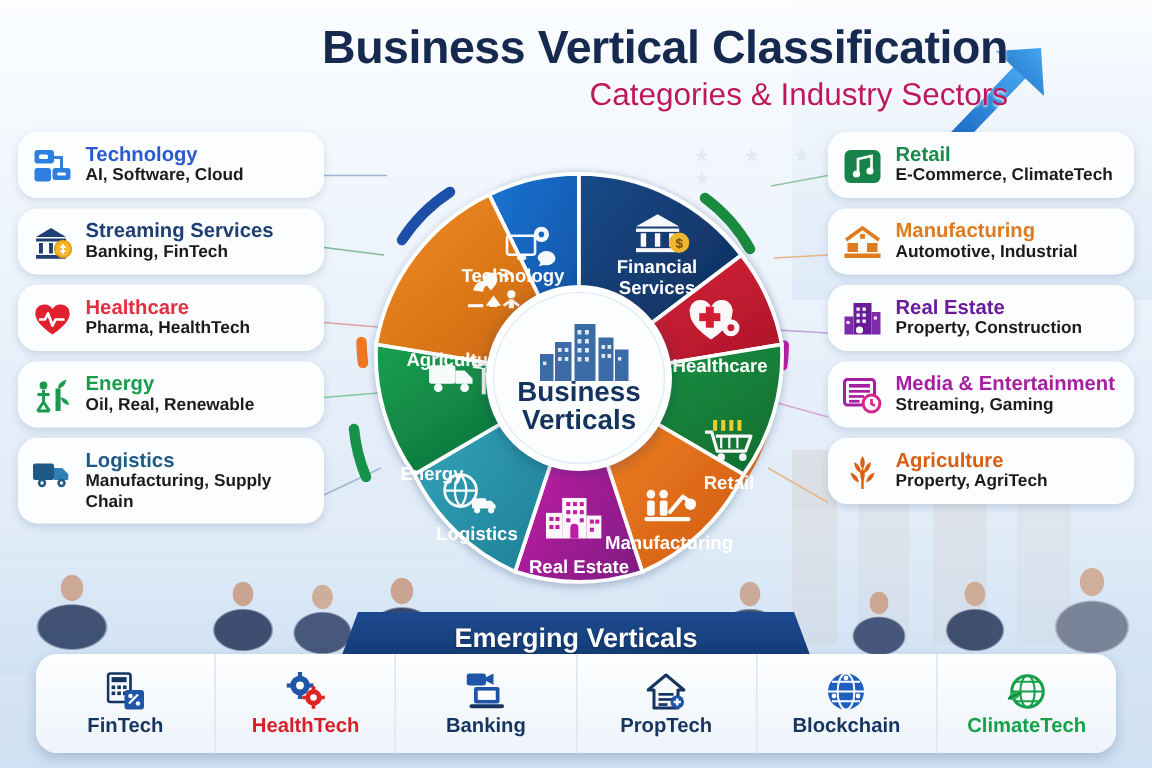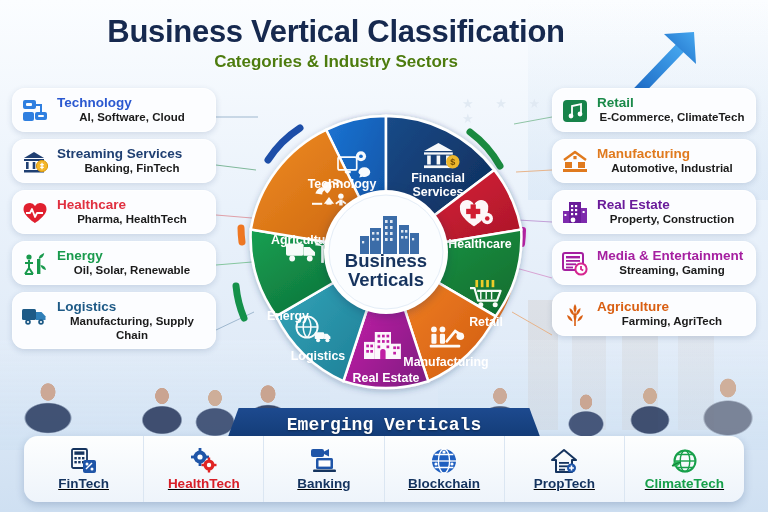--- a/index.html
+++ b/index.html
@@ -59,75 +59,74 @@
       linear-gradient(180deg,rgba(200,220,240,.0),rgba(190,214,238,.35));
     opacity:.8;
   }
   .bg-stars {
     position:absolute; left:462px; top:96px; width:140px; height:26px;
     color:#dfe8f2; font-size:13px; letter-spacing:9px; opacity:.85;
   }
   .arrow-accent { position:absolute; right:58px; top:20px; width:80px; height:78px; }
 
   
-  .header { position:absolute; left:0; top:14px; width:672px; text-align:center; }
+  .header { position:absolute; left:0; top:14px; width:672px; text-align:right; }
   .title {
     font-size:31px; font-weight:bold; color:#16294f; letter-spacing:-.3px;
     text-shadow:0 1px 2px rgba(255,255,255,.9);
   }
   .subtitle {
-    font-size:17px; font-weight:bold; color:#4d7c0f; margin-top:2px;
+    font-size:21px; font-weight:normal; color:#be185d; margin-top:2px;
     text-shadow:0 1px 2px rgba(255,255,255,.9);
   }
 
   
   .col { position:absolute; top:88px; width:204px; display:flex; flex-direction:column; gap:7px; }
   .col-left { left:12px; }
   .col-right { right:12px; }
   .card {
     background:#fcfdff; border-radius:13px;
     box-shadow:0 2px 6px rgba(30,60,110,.16), 0 0 0 1px rgba(255,255,255,.7) inset;
     padding:7px 9px; display:flex; align-items:flex-start; gap:8px; min-height:44px;
   }
   .card-ico { width:28px; height:28px; flex:0 0 28px; margin-top:2px; }
   .card-txt { flex:1; min-width:0; }
   .card-title { font-size:13.5px; font-weight:bold; line-height:1.12; }
-  .card-sub { font-size:11.5px; font-weight:bold; color:#1b1b1b; line-height:1.18; margin-top:1px;text-align:center; }
+  .card-sub { font-size:11.5px; font-weight:bold; color:#1b1b1b; line-height:1.18; margin-top:1px; }
 
   
   .wheel { position:absolute; left:238px; top:104px; width:296px; height:296px; }
   .wheel svg { display:block; overflow:visible; }
   .seg-label { font-family:"Liberation Sans",sans-serif; font-size:12.4px; font-weight:bold; fill:#fff; }
   .hub-circle-outer { fill:#fff; filter:drop-shadow(0 2px 5px rgba(20,40,80,.3)); }
   .hub-t1 { font-size:18.5px; font-weight:bold; fill:#16335e; font-family:"Liberation Sans",sans-serif; }
 
   
   .connectors { position:absolute; inset:0; pointer-events:none; }
 
   
   .banner {
     position:absolute; left:50%; transform:translateX(-50%); top:408px;
     width:316px; height:34px;
     background:linear-gradient(180deg,#1d4a8f,#123a74);
     clip-path:polygon(4% 0,96% 0,100% 100%,0 100%);
     display:flex; align-items:center; justify-content:center;
     box-shadow:0 2px 5px rgba(15,40,80,.35);
-    font-family:Liberation Mono, monospace;
   }
   .banner-txt { color:#fff; font-size:18px; font-weight:bold; text-shadow:0 1px 2px rgba(0,0,0,.35); }
   .strip {
     position:absolute; left:24px; top:436px; width:720px; height:66px;
     background:linear-gradient(180deg,#fdfefe,#eef4fb);
     border-radius:14px; box-shadow:0 3px 8px rgba(25,55,105,.22);
     display:flex; align-items:center;
   }
   .ecell {
     flex:1; height:100%; display:flex; flex-direction:column;
     align-items:center; justify-content:center; gap:2px;
-    border-right:1px solid #dbe6f2; position:relative;text-decoration:underline;
+    border-right:1px solid #dbe6f2; position:relative;
   }
   .ecell:last-child { border-right:none;text-align:right; }
   .ecell-ico { width:26px; height:26px; }
   .ecell-lbl { font-size:13.5px; font-weight:bold; }
 </style>
 </head>
 <body>
 
 <div id="stage">
 
@@ -224,21 +223,21 @@
     <div class="card">
       <svg class="card-ico" viewBox="0 0 28 28">
         <circle cx="8" cy="7" r="2.6" fill="#199a4d"></circle>
           <path d="M8 10v8M4 24h8M8 18l-4 6M8 18l4 6M4 13h8" stroke="#199a4d" stroke-width="2" fill="none"></path>
         <rect x="16" y="9" width="3.4" height="15" fill="#199a4d"></rect>
         <path d="M17.7 9c0-4 3.5-5 5.5-6-.4 3.3-2 5.4-5.5 6z" fill="#199a4d"></path>
         <path d="M19.4 15c3.3.4 5.2 2 5.6 5-3-.3-4.8-2-5.6-5z" fill="#199a4d"></path>
       </svg>
       <div class="card-txt">
         <div class="card-title" style="color:#199a4d">Energy</div>
-        <div class="card-sub">Oil, Solar, Renewable</div>
+        <div class="card-sub">Oil, Real, Renewable</div>
       </div>
     </div>
 
     <div class="card">
       <svg class="card-ico" viewBox="0 0 28 28">
         <rect x="1" y="8" width="14" height="11" rx="1.5" fill="#1e5a86"></rect>
         <path d="M15 11h5.5l4 4.2V19H15z" fill="#2f7fb8"></path>
         <circle cx="7" cy="21" r="2.8" fill="#1e5a86"></circle>
           <circle cx="7" cy="21" r="1.1" fill="#fff"></circle>
         <circle cx="20" cy="21" r="2.8" fill="#1e5a86"></circle>
@@ -327,21 +326,21 @@
           <path d="M14 11c2 3 2 6 0 9-2-3-2-6 0-9z"></path>
           <path d="M8.5 7c3 1.5 4.5 4 4.5 7.5-3-1.5-4.5-4-4.5-7.5z"></path>
           <path d="M19.5 7c-3 1.5-4.5 4-4.5 7.5 3-1.5 4.5-4 4.5-7.5z"></path>
           <path d="M6 14c3.2 1 5 3.2 5.6 6.6C8.4 19.6 6.6 17.4 6 14z"></path>
           <path d="M22 14c-3.2 1-5 3.2-5.6 6.6 3.2-1 5-3.2 5.6-6.6z"></path>
           <rect x="13.2" y="18" width="1.6" height="7"></rect>
         </g>
       </svg>
       <div class="card-txt">
         <div class="card-title" style="color:#d95f12">Agriculture</div>
-        <div class="card-sub">Farming, AgriTech</div>
+        <div class="card-sub">Property, AgriTech</div>
       </div>
     </div>
   </div>
 
   <div class="wheel">
   <svg width="296" height="296" viewBox="0 0 296 296">
     <defs>
       <linearGradient id="gTech" x1="0" y1="0" x2="1" y2="1">
             <stop offset="0" stop-color="#1c74d4"></stop>
             <stop offset="1" stop-color="#0d4f9e"></stop>
@@ -621,51 +620,51 @@
         <rect x="5" y="10" width="17" height="11" rx="1.5" fill="#1f55a8"></rect>
         <rect x="7.5" y="12.4" width="12" height="6.2" fill="#fff"></rect>
         <rect x="2" y="21.5" width="23" height="2.6" rx="1.2" fill="#15345f"></rect>
       </svg>
       <span class="ecell-lbl" style="color:#15345f">Banking</span>
     </div>
 
 
     <div class="ecell">
       <svg class="ecell-ico" viewBox="0 0 26 26">
+        <path d="M13 2 L25 12 H21 V24 H5 V12 H1 Z" fill="none" stroke="#15345f" stroke-width="2" stroke-linejoin="round"></path>
+        <g fill="#15345f">
+            <rect x="8" y="14" width="10" height="1.8"></rect>
+            <rect x="8" y="17.4" width="10" height="1.8"></rect>
+        <rect x="8" y="20.8" width="6" height="1.8"></rect>
+          </g>
+        <circle cx="20.5" cy="20" r="4.5" fill="#1f55a8"></circle>
+        <path d="M20.5 17.6v4.8M18.1 20h4.8" stroke="#fff" stroke-width="1.6"></path>
+      </svg>
+      <span class="ecell-lbl" style="color:#15345f">PropTech</span>
+    </div>
+
+    <div class="ecell">
+      <svg class="ecell-ico" viewBox="0 0 26 26">
         <circle cx="13" cy="13" r="12" fill="#1f5fc0"></circle>
         <g stroke="#fff" stroke-width="1.3" fill="none">
           <path d="M1 13h24"></path>
             <ellipse cx="13" cy="13" rx="5.6" ry="12"></ellipse>
           <path d="M3.6 6.5h18.8M3.6 19.5h18.8"></path>
         </g>
         <g fill="#fff">
             <circle cx="13" cy="4" r="1.6"></circle>
             <circle cx="5" cy="16" r="1.6"></circle>
             <circle cx="21" cy="16" r="1.6"></circle>
           </g>
       </svg>
       <span class="ecell-lbl" style="color:#15345f">Blockchain</span>
     </div>
 
     <div class="ecell">
       <svg class="ecell-ico" viewBox="0 0 26 26">
-        <path d="M13 2 L25 12 H21 V24 H5 V12 H1 Z" fill="none" stroke="#15345f" stroke-width="2" stroke-linejoin="round"></path>
-        <g fill="#15345f">
-            <rect x="8" y="14" width="10" height="1.8"></rect>
-            <rect x="8" y="17.4" width="10" height="1.8"></rect>
-        <rect x="8" y="20.8" width="6" height="1.8"></rect>
-          </g>
-        <circle cx="20.5" cy="20" r="4.5" fill="#1f55a8"></circle>
-        <path d="M20.5 17.6v4.8M18.1 20h4.8" stroke="#fff" stroke-width="1.6"></path>
-      </svg>
-      <span class="ecell-lbl" style="color:#15345f">PropTech</span>
-    </div>
-
-    <div class="ecell">
-      <svg class="ecell-ico" viewBox="0 0 26 26">
         <circle cx="14" cy="13" r="10.5" fill="none" stroke="#17a04a" stroke-width="2"></circle>
         <g stroke="#17a04a" stroke-width="1.4" fill="none">
           <path d="M3.5 13h21"></path>
             <ellipse cx="14" cy="13" rx="4.8" ry="10.5"></ellipse>
             <path d="M6 6.5h16M6 19.5h16"></path>
         </g>
         <path d="M1 18c1.5-5 6-6 9-4-2 4-5.6 5.6-9 4z" fill="#27b355"></path>
         <path d="M1 18c3-2.2 6-3.2 9-4" stroke="#12803a" stroke-width="1.1" fill="none"></path>
       </svg>
       <span class="ecell-lbl" style="color:#17a04a">ClimateTech</span>

